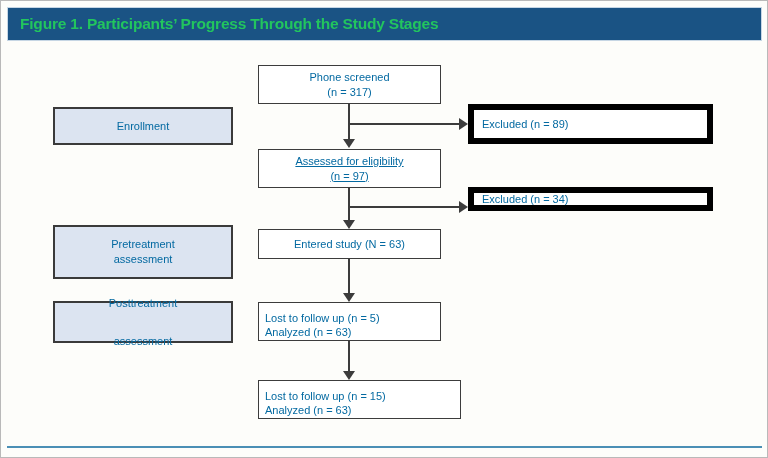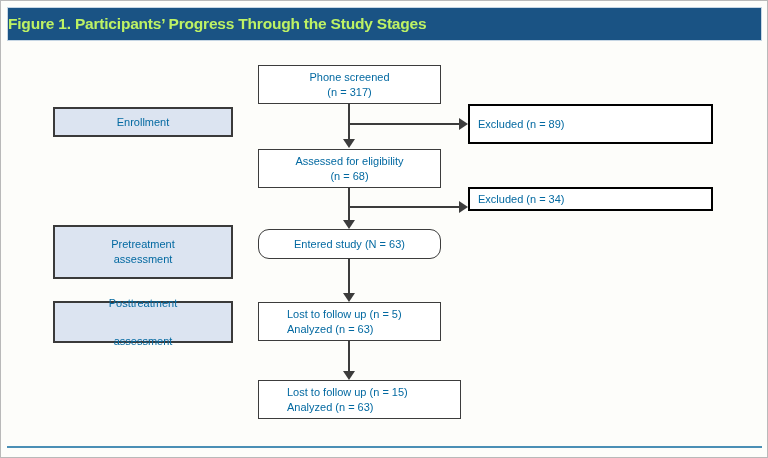--- a/index.html
+++ b/index.html
@@ -30,24 +30,25 @@
     top: 6px;
     width: 755px;
     height: 34px;
     background: #1a5384;
     border: 1px solid #c6d6e4;
     box-sizing: border-box;
     display: flex;
     align-items: center;
   }
   .title-text {
-    color: #bef264;
+    color: #22c55e;
     font-size: 15.5px;
     font-weight: bold;
     letter-spacing: -0.2px;
+    padding-left: 12px;
     white-space: nowrap;
   }
 
   
   .box {
     position: absolute;
     box-sizing: border-box;
     display: flex;
     flex-direction: column;
     justify-content: center;
@@ -69,27 +70,28 @@
     background: #ffffff;
     border: 1px solid #3c3c3c;
     align-items: center;
     text-align: center;
   }
 
   
   .flow-box.left-align {
     align-items: flex-start;
     text-align: left;
-    padding-left: 28px;
+    padding-left: 6px;
+    justify-content: flex-end;
   }
 
   
   .exclude-box {
     background: #ffffff;
-    border: 2px solid #000000;
+    border: 6px solid #000000;
     align-items: flex-start;
     text-align: left;
     padding-left: 8px;
   }
 
   .box-line { display: block; white-space: nowrap; }
 
   
   .vline {
     position: absolute;
@@ -128,46 +130,46 @@
 </style>
 </head>
 <body>
 
 <div id="figure-root">
 
   <div class="title-bar">
     <span class="title-text">Figure 1. Participants’ Progress Through the Study Stages</span>
   </div>
 
-  <div class="box stage-box" style="left:52px; top:106px; width:180px; height:30px;">
+  <div class="box stage-box" style="left:52px; top:106px; width:180px; height:38px;">
     <span class="box-line">Enrollment</span>
   </div>
 
   <div class="box stage-box" style="left:52px; top:224px; width:180px; height:54px;">
     <span class="box-line">Pretreatment</span>
     <span class="box-line">assessment</span>
   </div>
 
   <div class="box stage-box" style="left:52px; top:300px; width:180px; height:42px;gap:23px;">
     <span class="box-line">Posttreatment</span>
     <span class="box-line">assessment</span>
   </div>
 
 
   <div class="box flow-box" style="left:257px; top:64px; width:183px; height:39px;">
     <span class="box-line">Phone screened</span>
     <span class="box-line">(n = 317)</span>
   </div>
 
-  <div class="box flow-box" style="left:257px; top:148px; width:183px; height:39px;">
+  <div class="box flow-box" style="left:257px; top:148px; width:183px; height:39px;text-decoration:underline;">
     <span class="box-line">Assessed for eligibility</span>
-    <span class="box-line">(n = 68)</span>
-  </div>
-
-  <div class="box flow-box" style="left:257px; top:228px; width:183px; height:30px;border-radius:11px;">
+    <span class="box-line">(n = 97)</span>
+  </div>
+
+  <div class="box flow-box" style="left:257px; top:228px; width:183px; height:30px;">
     <span class="box-line">Entered study (N = 63)</span>
   </div>
 
   <div class="box flow-box left-align" style="left:257px; top:301px; width:183px; height:39px;">
     <span class="box-line">Lost to follow up (n = 5)</span>
     <span class="box-line">Analyzed (n = 63)</span>
   </div>
 
   <div class="box flow-box left-align" style="left:257px; top:379px; width:203px; height:39px;">
     <span class="box-line">Lost to follow up (n = 15)</span>

